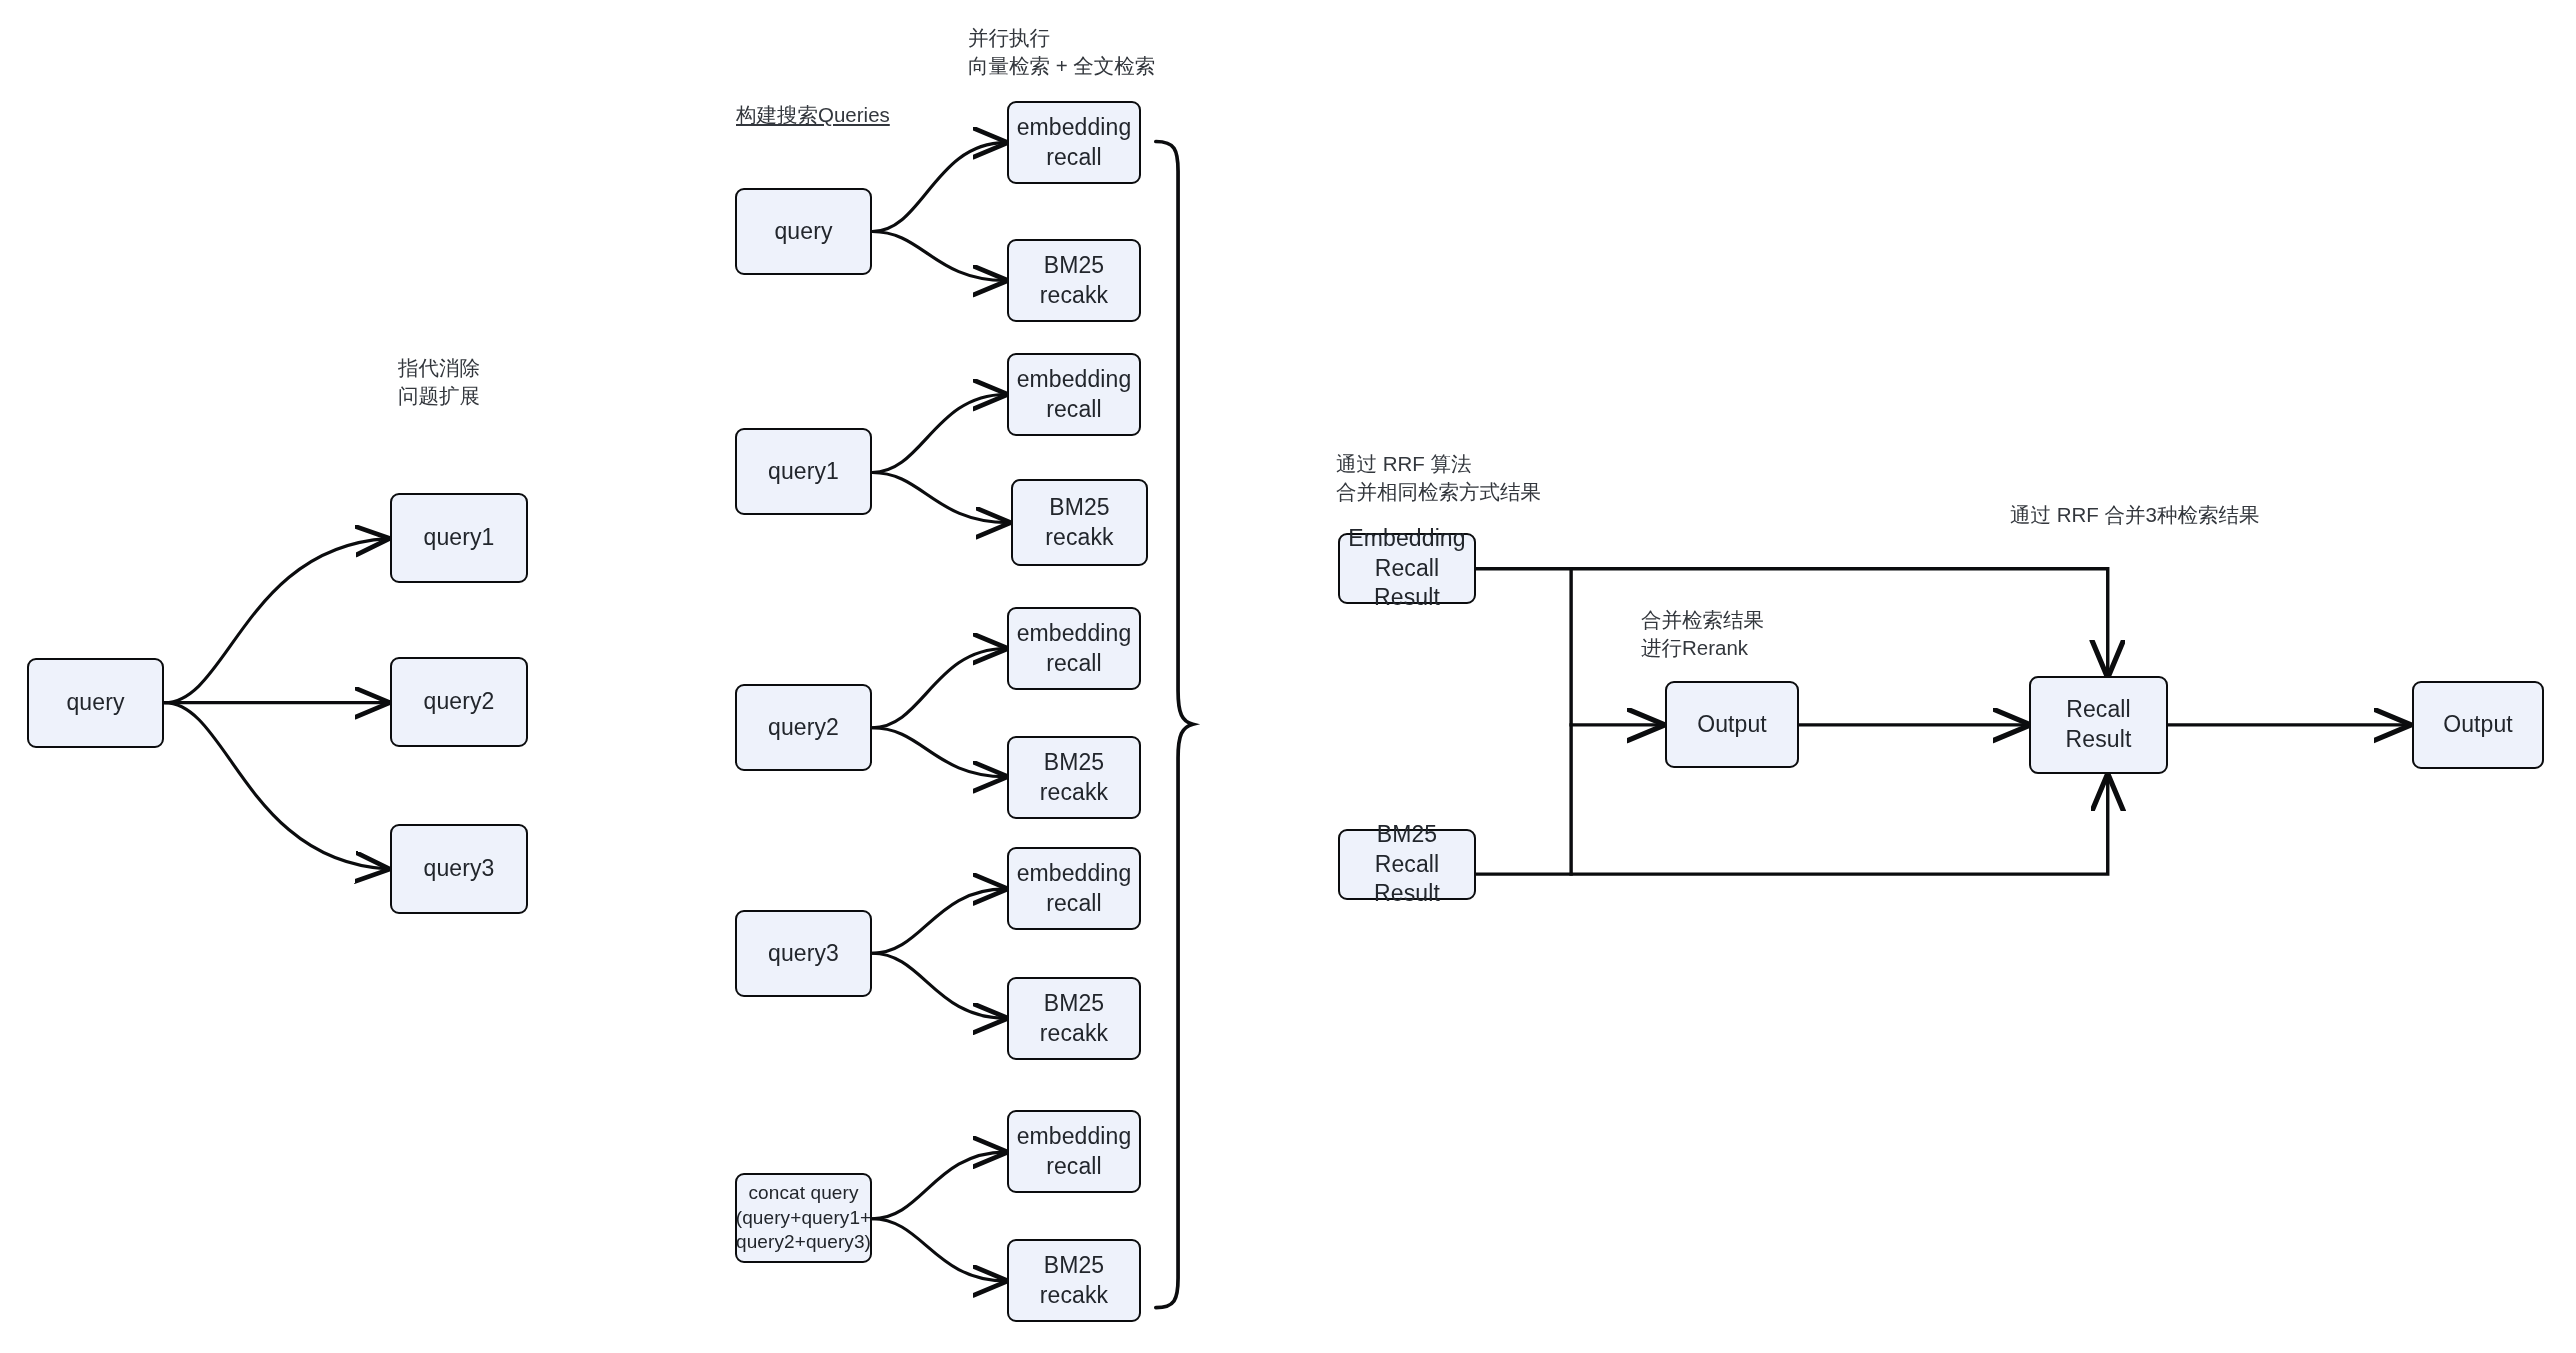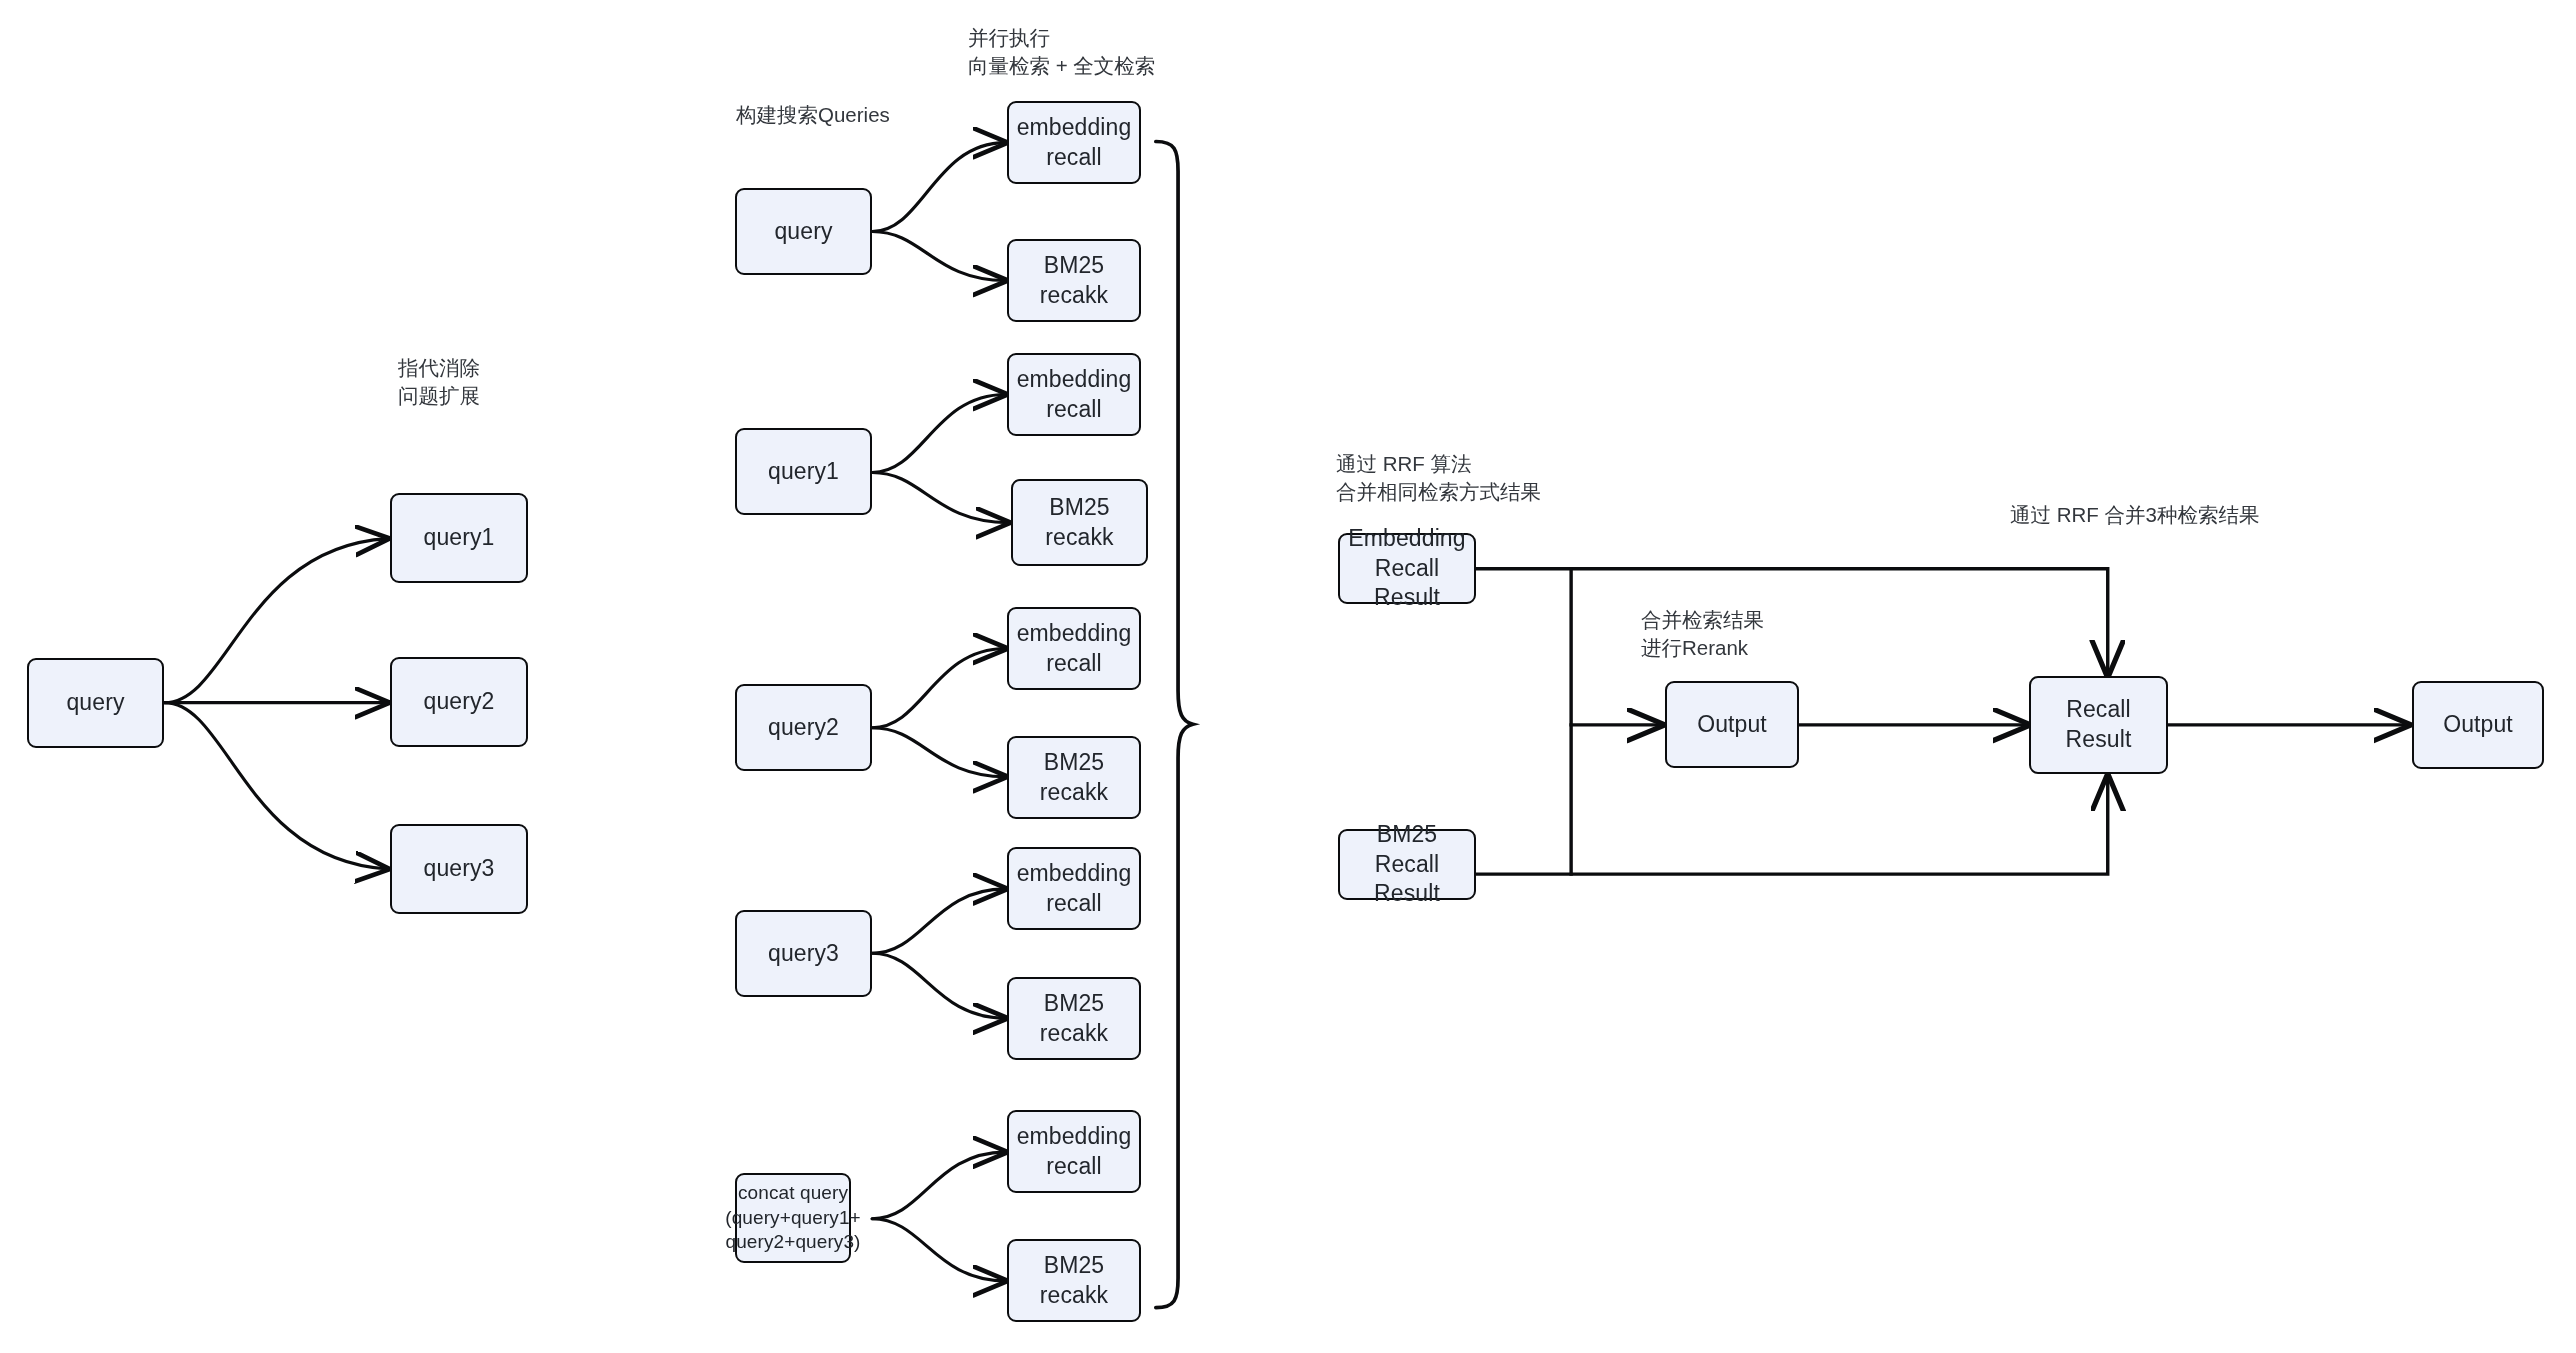--- a/index.html
+++ b/index.html
@@ -87,21 +87,21 @@
 
       <path d="M3160,1272 L3560,1272" marker-end="url(#ah)"></path>
 
       <path d="M3805,1272 L4228,1272" marker-end="url(#ah)"></path>
     </g>
   </svg>
 
   <div class="note center" style="left:398px;top:354px;width:114px;">指代消除
 问题扩展</div>
 
-  <div class="note" style="left:736px;top:101px;">构建搜索Queries</div>
+  <div class="note" style="left:736px;top:101px;text-decoration:underline;">构建搜索Queries</div>
 
   <div class="note center" style="left:968px;top:24px;width:216px;">并行执行
 向量检索 + 全文检索</div>
 
   <div class="note" style="left:1336px;top:450px;">通过 RRF 算法
 合并相同检索方式结果</div>
 
   <div class="note center" style="left:1641px;top:606px;width:182px;">合并检索结果
 进行Rerank</div>
 
@@ -116,21 +116,21 @@
   <div class="node" style="left:390px;top:824px;width:138px;height:90px;">query3</div>
 
   <div class="node" style="left:735px;top:188px;width:137px;height:87px;">query</div>
 
   <div class="node" style="left:735px;top:428px;width:137px;height:87px;">query1</div>
 
   <div class="node" style="left:735px;top:684px;width:137px;height:87px;">query2</div>
 
   <div class="node" style="left:735px;top:910px;width:137px;height:87px;">query3</div>
 
-  <div class="node" style="left:735px;top:1173px;width:116px;height:90px;font-size:19px;">concat query
+  <div class="node" style="left:735px;top:1173px;width:137px;height:90px;font-size:19px;">concat query
 (query+query1+
 query2+query3)</div>
 
   <div class="node" style="left:1007px;top:101px;width:134px;height:83px;">embedding
 recall</div>
   <div class="node" style="left:1007px;top:239px;width:134px;height:83px;">BM25
 recakk</div>
 
   <div class="node" style="left:1007px;top:353px;width:134px;height:83px;">embedding
 recall</div>

